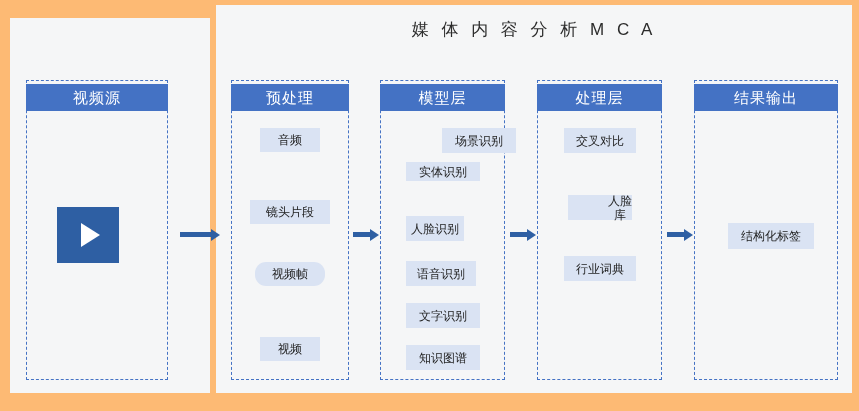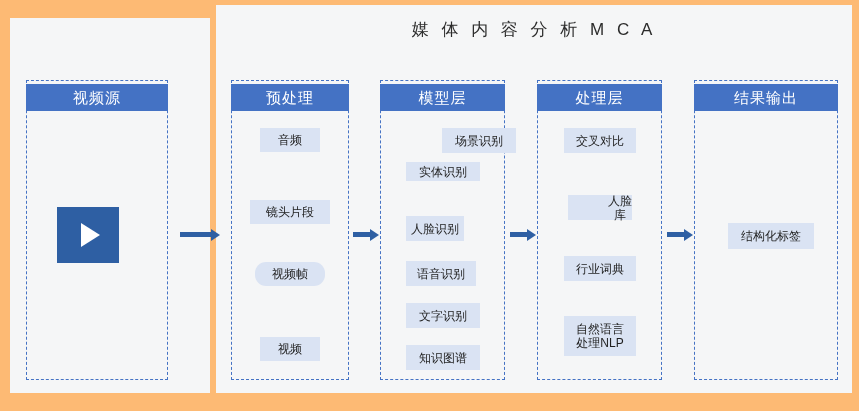--- a/index.html
+++ b/index.html
@@ -166,22 +166,20 @@
   <div class="arrow" style="left:510px; top:230px; width:26px;">
     <div class="shaft"></div>
       <div class="head"></div>
   </div>
 
   <div class="column" style="left:537px; top:80px; width:125px; height:300px;"></div>
   <div class="col-head" style="left:537px; top:84px; width:125px;">处理层</div>
   <div class="node" style="left:564px; top:128px; width:72px; height:25px;">交叉对比</div>
   <div class="node" style="left:568px; top:195px; width:64px; height:25px;padding-left:40px;">人脸库</div>
   <div class="node" style="left:564px; top:256px; width:72px; height:25px;">行业词典</div>
-  <div class="node" style="left:564px; top:316px; width:72px; height:40px;">自然语言
-处理NLP</div>
 
   <div class="arrow" style="left:667px; top:230px; width:26px;">
     <div class="shaft"></div>
       <div class="head"></div>
   </div>
 
   <div class="column" style="left:694px; top:80px; width:144px; height:300px;"></div>
   <div class="col-head" style="left:694px; top:84px; width:144px;">结果输出</div>
   <div class="node" style="left:728px; top:223px; width:86px; height:26px;">结构化标签</div>
 

